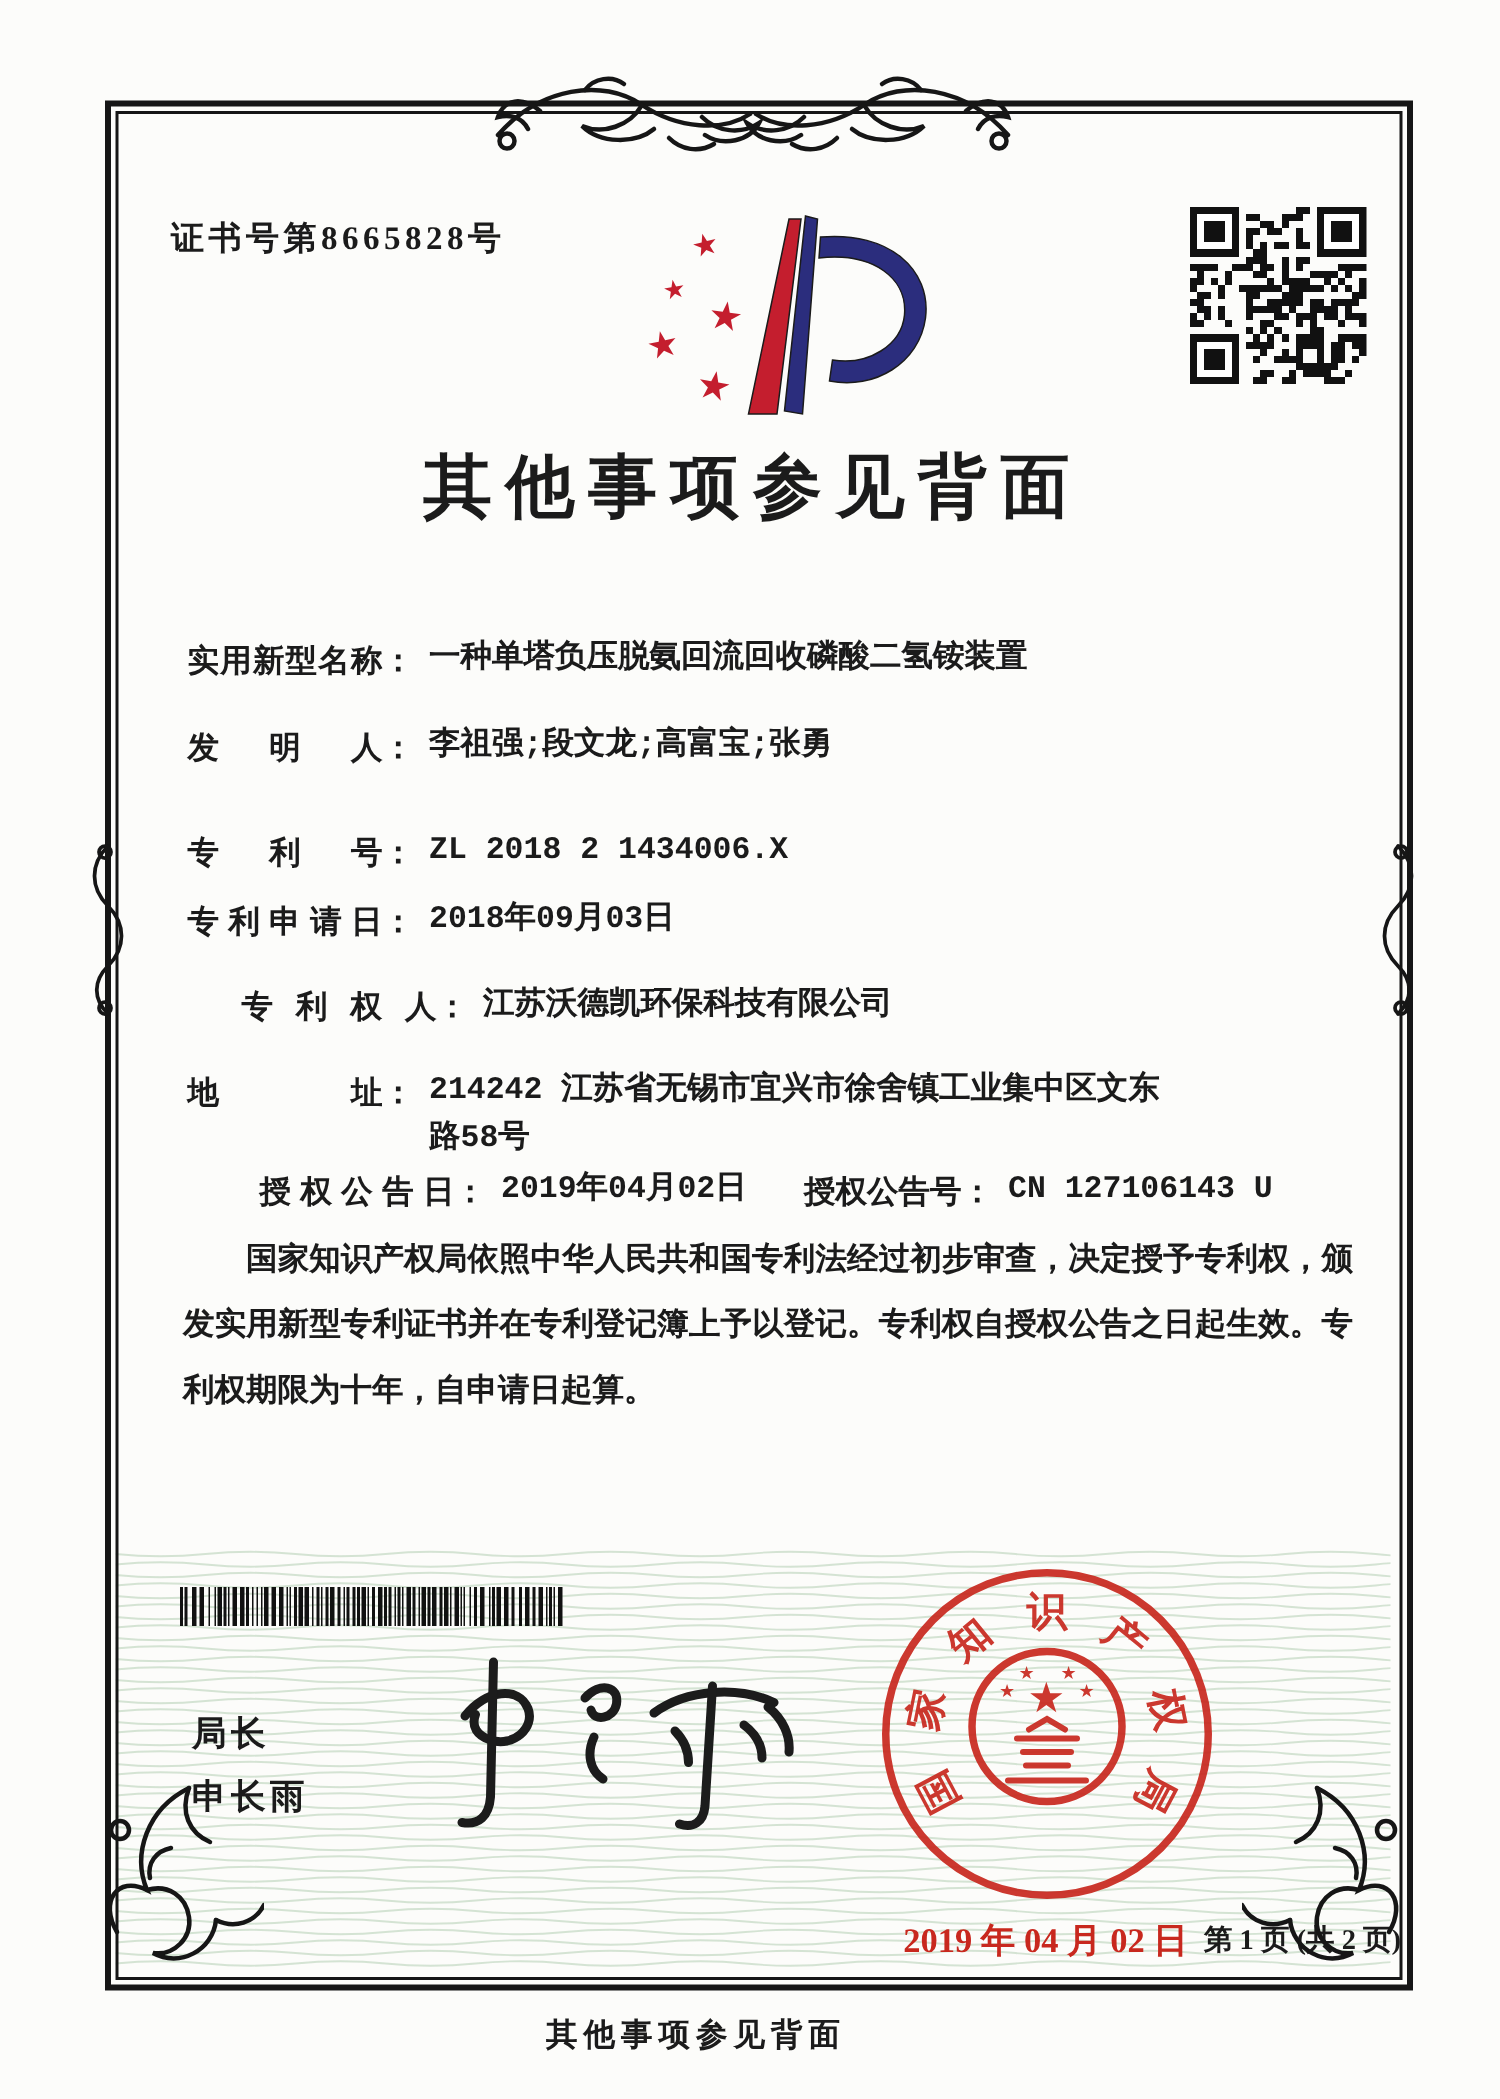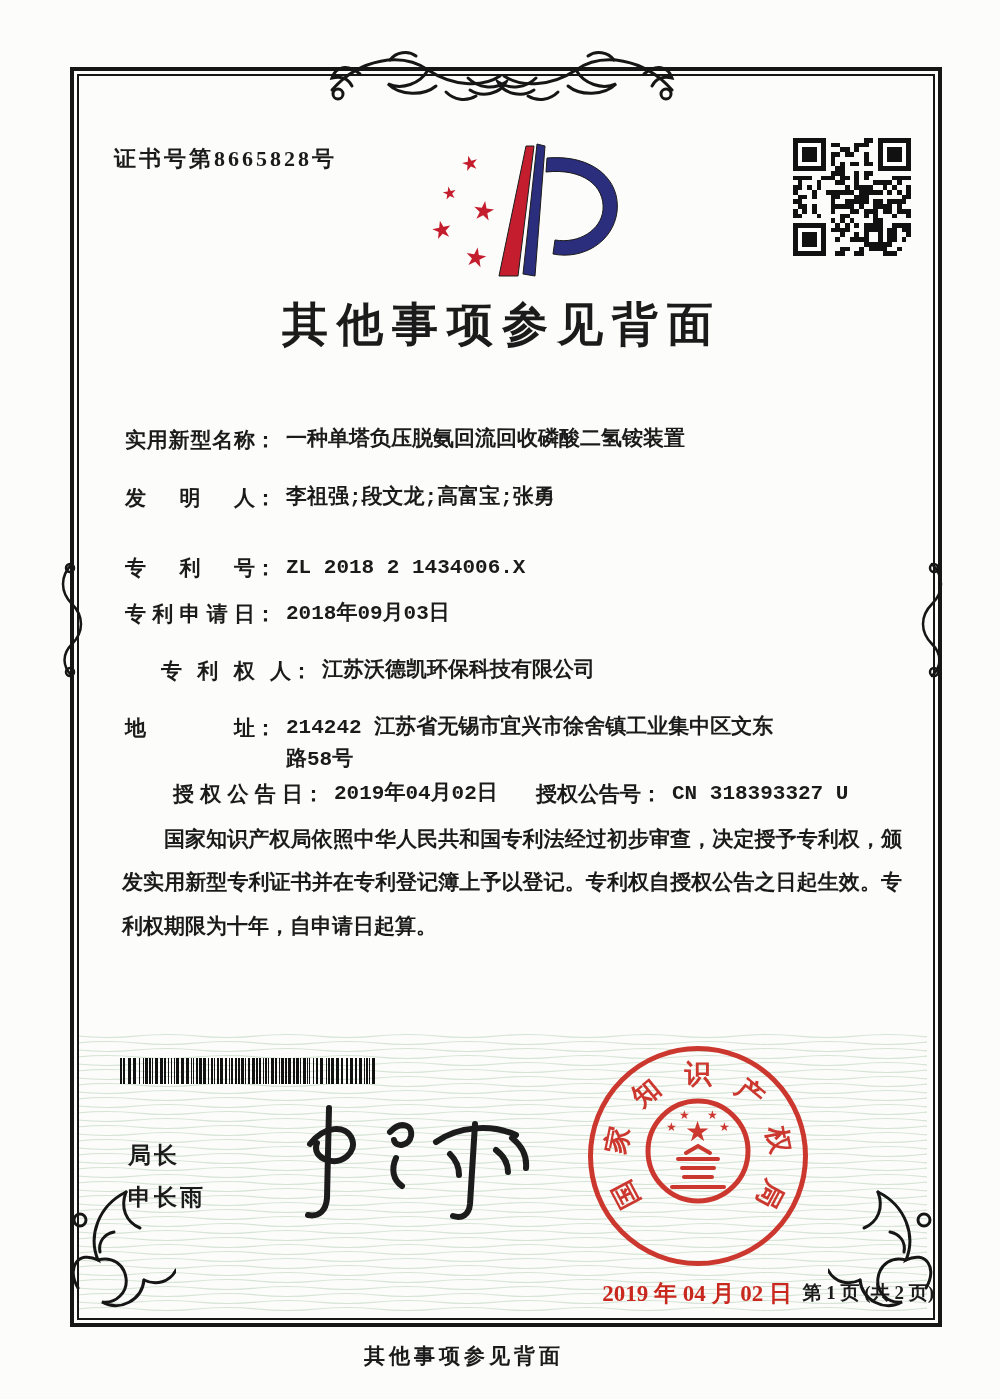--- a/index.html
+++ b/index.html
@@ -396,21 +396,21 @@
 </div>
 <div class="abs frow" style="top:655px;margin-left:36px;">
   <span class="flabel">专利权人</span><span class="fcolon">：</span><span class="fvalue">江苏沃德凯环保科技有限公司</span>
 </div>
 <div class="abs frow" style="top:712px;">
   <span class="flabel">地址</span><span class="fcolon">：</span><span class="fvalue wrap">214242 江苏省无锡市宜兴市徐舍镇工业集中区文东路58号</span>
 </div>
 <div class="abs frow" style="top:778px;margin-left:48px;">
   <span class="flabel">授权公告日</span><span class="fcolon">：</span><span class="fvalue">2019年04月02日</span>
   <span class="grant2">
-    <span>授权公告号</span><span>：</span><span class="fvalue">CN 318393327 U</span>
+    <span>授权公告号</span><span>：</span><span class="fvalue">CN 127106143 U</span>
   </span>
 </div>
 
 <div class="abs paras">
   <p>国家知识产权局依照中华人民共和国专利法经过初步审查，决定授予专利权，颁发实用新型专利证书并在专利登记簿上予以登记。专利权自授权公告之日起生效。专利权期限为十年，自申请日起算。</p>
 </div>
 
 <svg class="abs barcode" id="barcode" viewBox="0 0 258 26" preserveAspectRatio="none">
     <rect x="0" y="0" width="2" height="26" fill="#111"></rect>
     <rect x="3" y="0" width="2" height="26" fill="#111"></rect>

